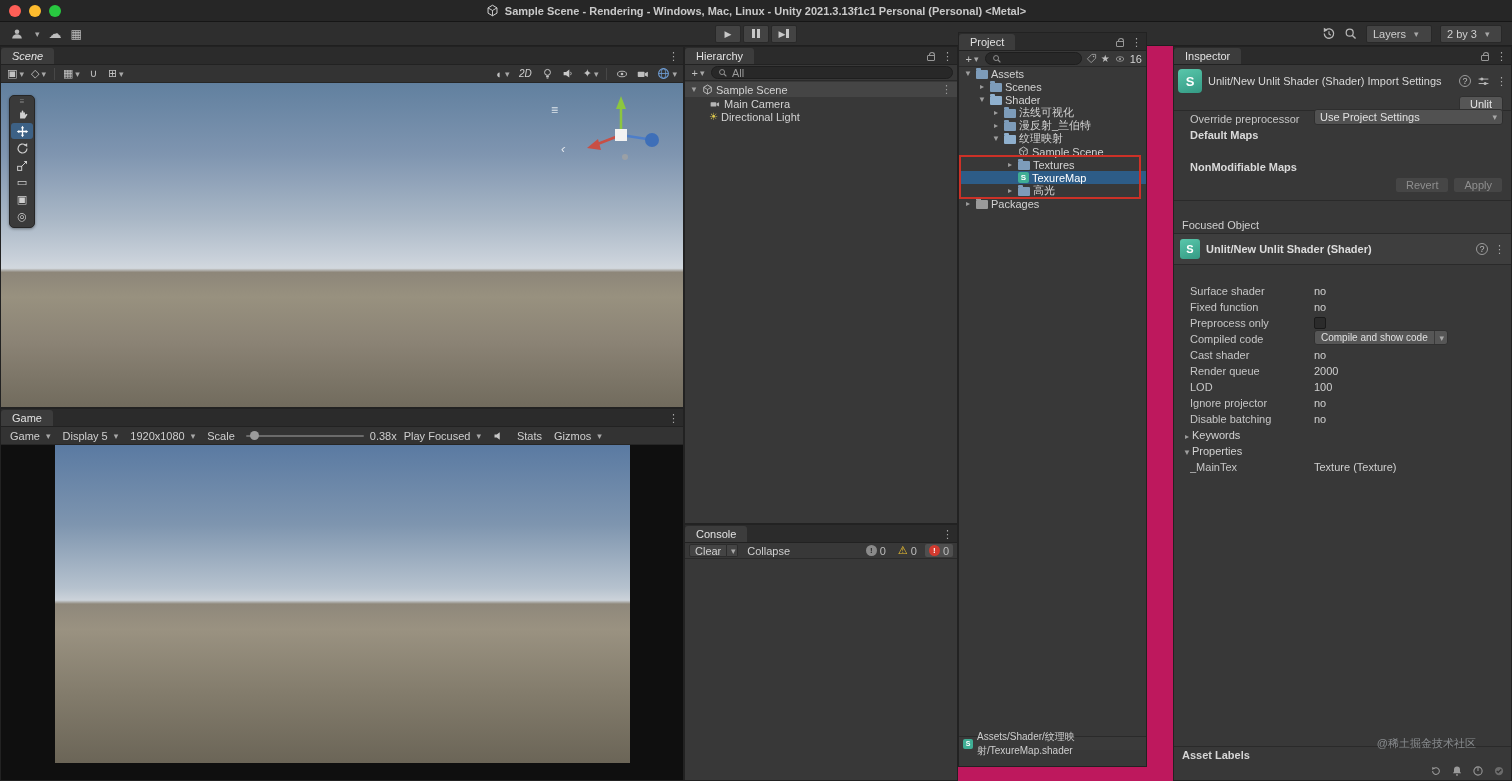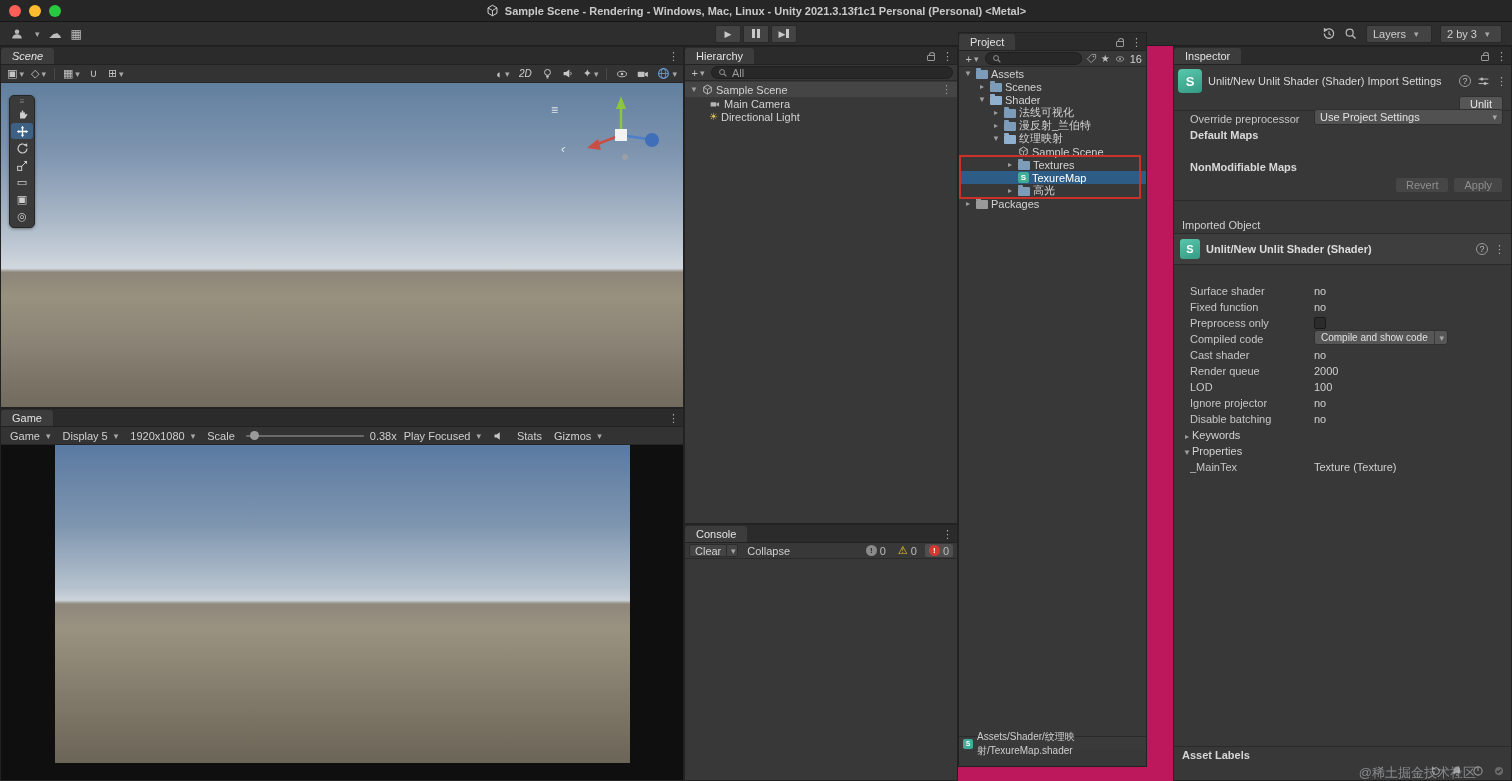--- a/index.html
+++ b/index.html
@@ -166,21 +166,21 @@
   .obj-title { flex:1; font-weight:bold; color:#dcdcdc; white-space:nowrap; overflow:hidden; }
   .split-btn { display:inline-flex; align-items:center; height:15px; background:#565656;
     border:1px solid #303030; border-radius:3px; color:#e0e0e0; font-size:10px; }
   .split-btn .main { padding:0 6px; }
   .split-btn .arrow { width:13px; display:flex; align-items:center; justify-content:center;
     border-left:1px solid #3a3a3a; height:100%; }
   .asset-labels { position:absolute; left:0; right:0; top:699px; height:16px; border-top:1px solid #2a2a2a;
     display:flex; align-items:center; padding:0 8px; font-weight:bold; color:#d6d6d6; }
   .status-icons { position:absolute; right:6px; bottom:3px; display:flex; align-items:center; gap:9px; }
 
-  .watermark { position:absolute; right:36px; top:764px; font-size:13px; color:rgba(200,205,211,.55); z-index:50; }
+  .watermark { position:absolute; right:36px; top:736px; font-size:11px; color:rgba(200,205,211,.55); z-index:50; }
 </style>
 </head>
 <body>
 
 <div class="app">
 
   <div class="titlebar">
     <div class="lights">
       <span class="light red"></span>
       <span class="light yellow"></span>
@@ -679,21 +679,21 @@
       <span class="btn disabled">
           <span>Revert</span>
         </span>
       <span class="btn disabled">
           <span>Apply</span>
         </span>
     </div>
     <div class="divider" style="top:153px"></div>
 
     <div class="insp-row" style="top:168px">
-      <span style="margin-left:-8px;color:#cfcfcf">Imported Object</span>
+      <span style="margin-left:-8px;color:#cfcfcf">Focused Object</span>
     </div>
 
     <div class="obj-head">
       <span class="icon-shader med">S</span>
       <span class="obj-title">Unlit/New Unlit Shader (Shader)</span>
       <span class="help-circ">?</span>
       <span class="dots">⋮</span>
     </div>
 
     <div class="insp-row" style="top:234px">

